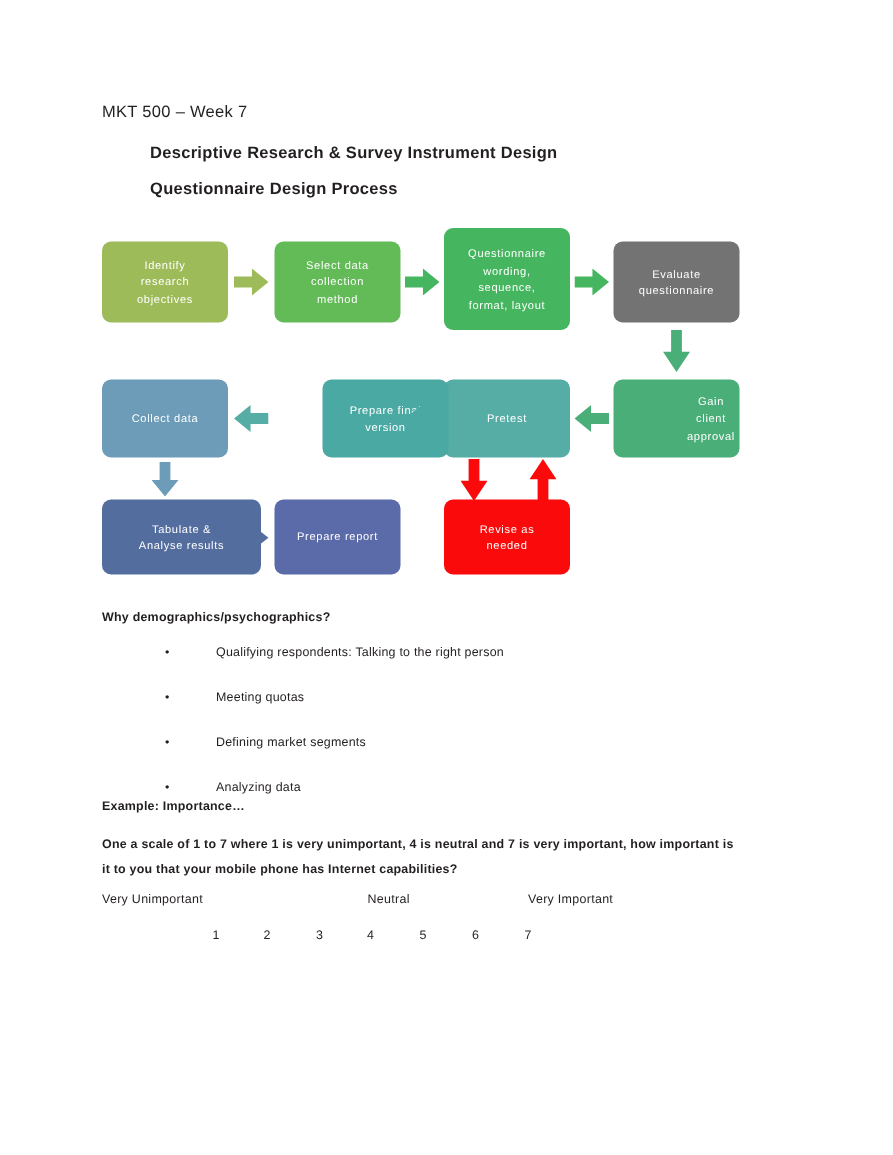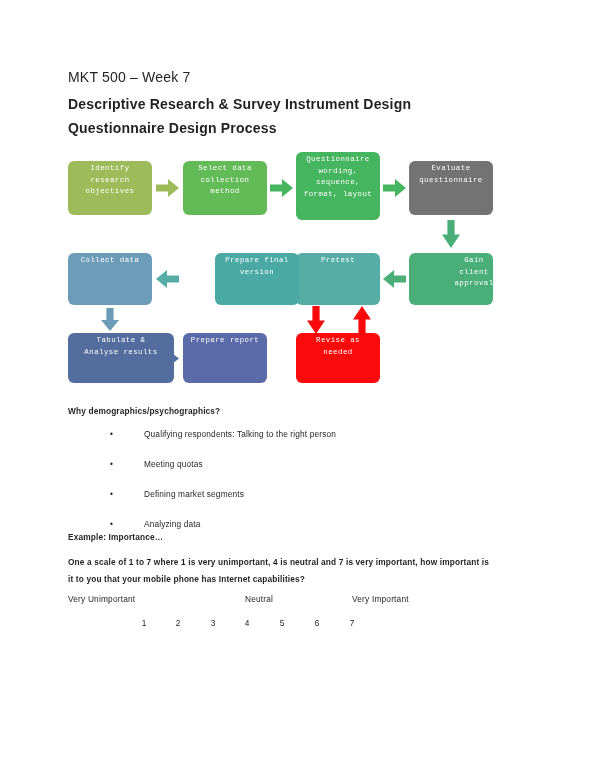--- a/index.html
+++ b/index.html
@@ -20,51 +20,51 @@
     position: absolute;
     left: 0; top: 0;
     width: 595px;
     height: 770px;
     background: #ffffff;
   }
 
   
   .doc-heading {
     position: absolute;
-    font-size: 14px;
+    font-size: 11px;
     letter-spacing: .2px;
     white-space: nowrap;
     color: #231f20;
   }
-  .doc-heading.bold { font-weight: bold; }
+  .doc-heading.bold { font-weight: bold; margin-left: 32px; }
 
   #h-course { left: 68px; top: 69px; }
   #h-title  { left: 68px; top: 96px; }
   #h-sub    { left: 68px; top: 120px; }
 
   
   #flow {
     position: absolute;
     left: 0; top: 0;
     width: 595px;
     height: 770px;
   }
   .node {
     position: absolute;
     border-radius: 6px;
     display: flex;
+    align-items: center;
     justify-content: center;
     text-align: center;
     color: #ffffff;
     font-size: 7.4px;
     line-height: 11.5px;
     letter-spacing: .45px;
     padding: 2px;
     box-sizing: border-box;
-    font-family: Liberation Mono, monospace;
   }
   .node span { display: block; }
 
   .arrow {
     position: absolute;
   }
 
   
   .para {
     position: absolute;

